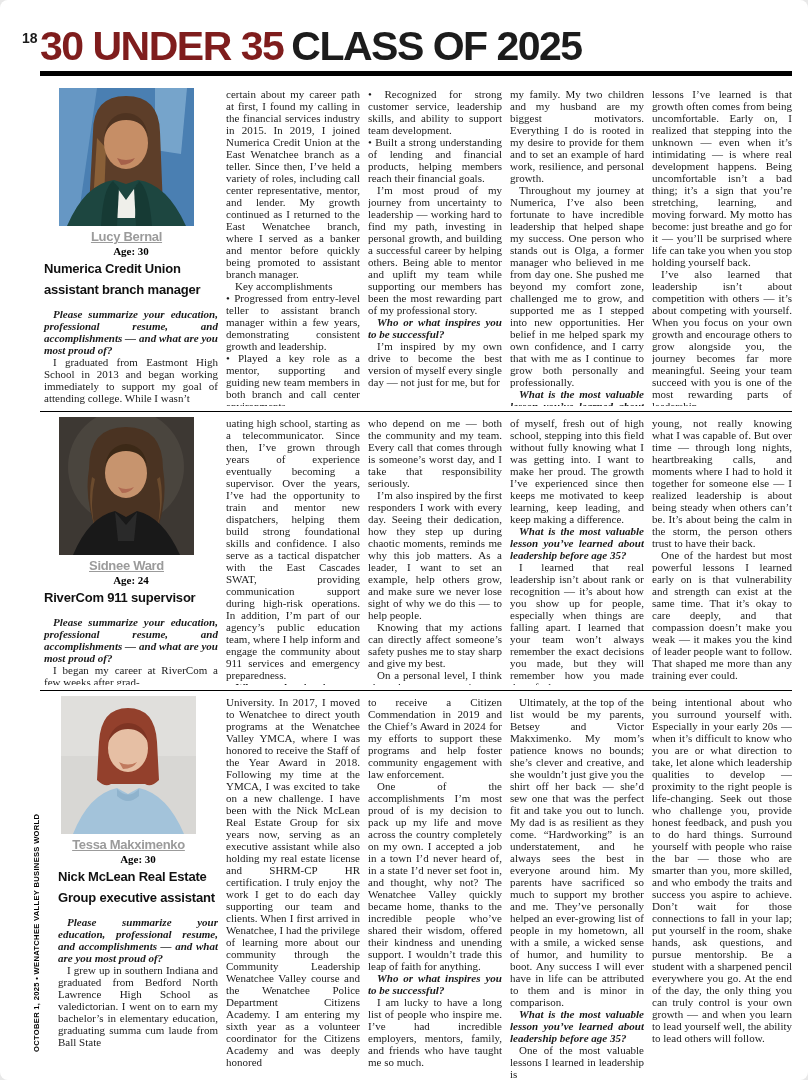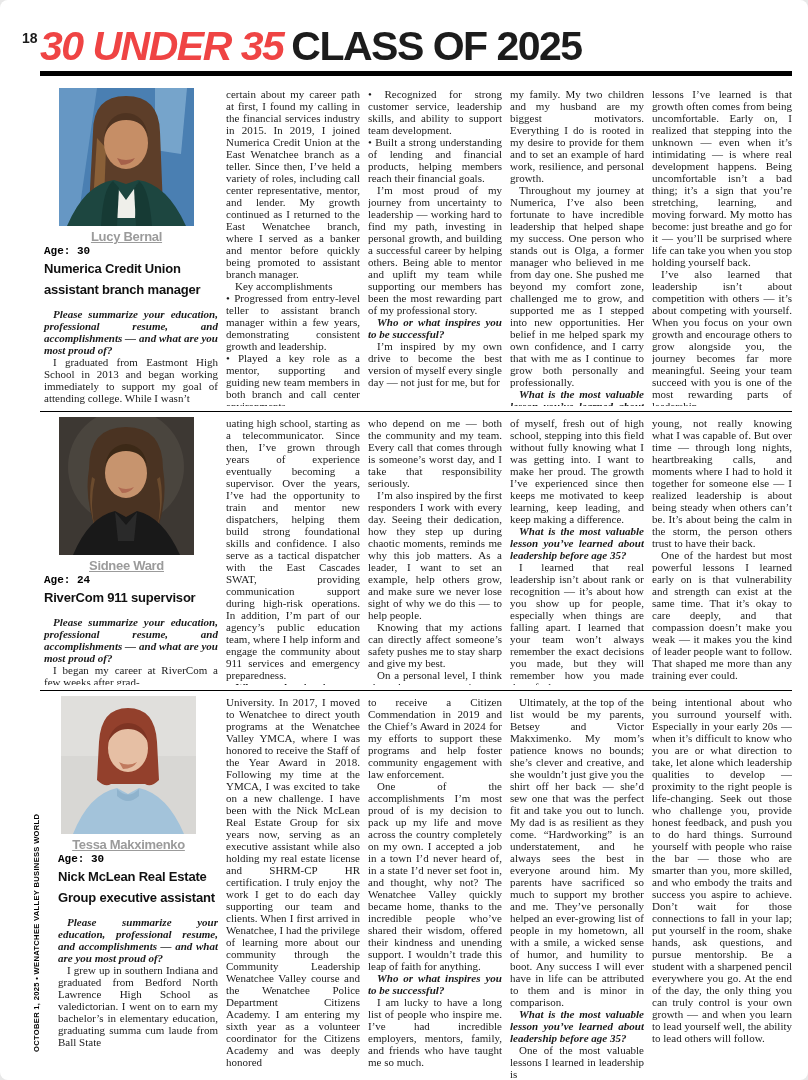--- a/index.html
+++ b/index.html
@@ -43,22 +43,22 @@
   .photo { width:135px; height:138px; margin-left:15px; display:block; }
   .first-col.inset .photo { margin-left:3px; }
 
   .caption-name {
     width:135px; margin:3px 0 1px 15px; text-align:center;
     font-family:"Liberation Sans", sans-serif; font-weight:bold;
     font-size:13px; letter-spacing:-0.3px; color:#9b9b9b;text-decoration:underline;
   }
   .first-col.inset .caption-name { margin-left:3px; }
   .caption-age {
-    font-family:Liberation Mono, monospace; font-weight:bold;
-    font-size:11px; color:#000; margin:1px 0 0 0;
+    font-family:Liberation Serif, serif; font-weight:bold;
+    font-size:11px; color:#000; margin:1px 0 0 0;text-align:center;
   }
   .caption-title {
     font-family:"Liberation Sans", sans-serif; font-weight:bold;
     font-size:13px; line-height:21px; letter-spacing:-0.2px;
     color:#111; margin:1px 0 8px 0;
   }
 
   .para {
     margin:0; font-size:11px; line-height:12px;
     text-align:justify; text-indent:9px;
@@ -80,21 +80,21 @@
 <body>
 
 <div class="page">
 
   <div class="vertical-text">OCTOBER 1, 2025 • WENATCHEE VALLEY BUSINESS WORLD</div>
 
   <div class="content">
     <div class="header">
       <span class="pagenum">18</span>
       <div class="headline">
-        <span class="seg-red" style="color: #ef4444; font-style: italic;">30 UNDER 35</span><span class="seg-black">CLASS OF 2025</span>
+        <span class="seg-red" style="color: #7f1d1d;">30 UNDER 35</span><span class="seg-black">CLASS OF 2025</span>
       </div>
       <div class="rule"></div>
     </div>
 
     <div class="section section-1">
       <div class="col first-col">
         <svg class="photo" viewBox="0 0 135 138" xmlns="http://www.w3.org/2000/svg">
           <rect width="135" height="138" fill="#4d82b4"></rect>
           <polygon points="0,0 38,0 18,138 0,138" fill="#8ab6da" opacity="0.55"></polygon>
           <polygon points="96,0 128,0 122,66 96,62" fill="#a5c9e6" opacity="0.6"></polygon>

